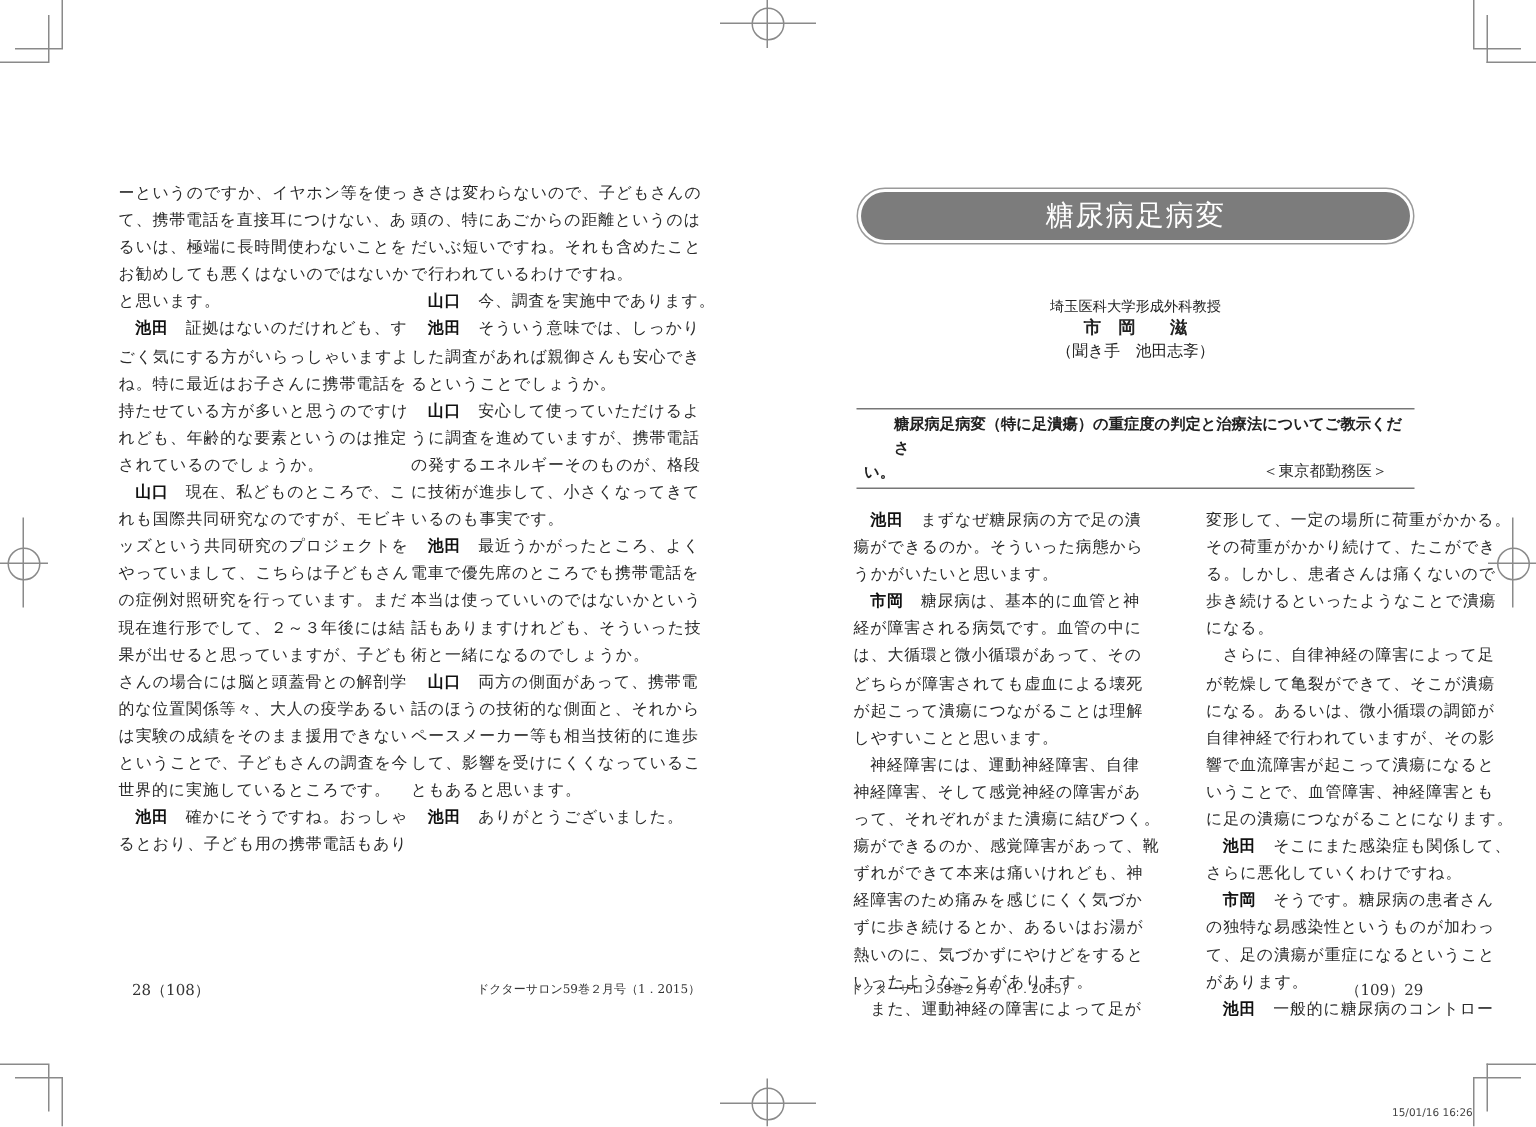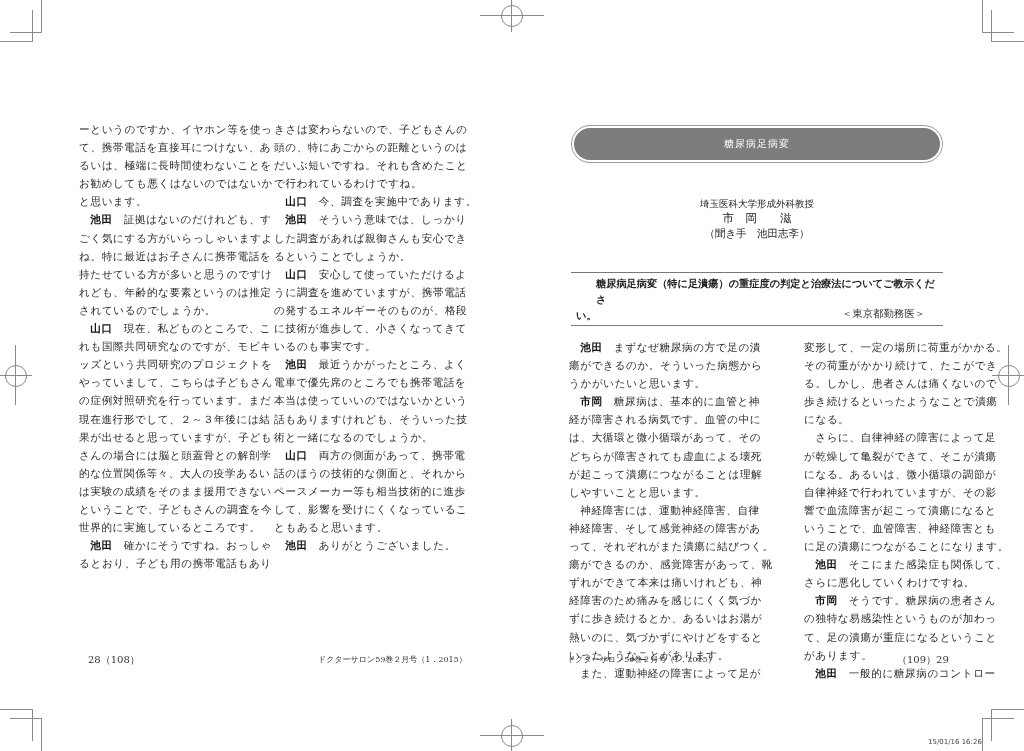--- a/index.html
+++ b/index.html
@@ -16,21 +16,21 @@
     }
     .col .ln { display: block; height: 18.1px; }
     .col .sp { font-family: "DejaVu Sans", "Liberation Sans", sans-serif; font-weight: bold; color: #111; }
     .title-bar {
       position: absolute; left: 571px; top: 125px; width: 372px; height: 38px;
       border: 1px solid #9a9a9a; border-radius: 20px; box-sizing: border-box; padding: 2px;
     }
     .title-inner {
       width: 100%; height: 100%; background: #7c7c7c; border-radius: 17px;
       display: flex; align-items: center; justify-content: center;
-      color: #fff; font-family: "DejaVu Sans", "Liberation Sans", sans-serif; font-size: 10px; letter-spacing: 1px;
+      color: #fff; font-family: "DejaVu Sans", "Liberation Sans", sans-serif; font-size: 19px; letter-spacing: 1px;
     }
     .author { position: absolute; left: 571px; width: 372px; text-align: center; color: #222; }
     .q-rule { position: absolute; left: 571px; width: 372px; height: 1px; background: #777; }
     .question {
       position: absolute; left: 576px; top: 276px; width: 362px; font-size: 10.2px; line-height: 16px;
       font-family: "DejaVu Sans", "Liberation Sans", sans-serif; font-weight: bold; color: #222;
     }
     .asker { position: absolute; right: 99px; top: 307px; font-size: 10.4px; color: #333; }
     .footer { position: absolute; font-size: 9px; color: #333; }
     .folio { position: absolute; font-size: 10px; color: #333; }
@@ -148,21 +148,21 @@
   </div>
   <div class="folio" style="left:88px;top:653px;">28（108）</div>
   <div class="footer" style="left:318px;top:654px;font-size:8px;">ドクターサロン59巻２月号（1．2015）</div>
 </div>
 
 <div>
   <div class="title-bar">
     <div class="title-inner">糖尿病足病変</div>
   </div>
   <div class="author" style="top:198px;font-size:9.5px;">埼玉医科大学形成外科教授</div>
-  <div class="author" style="top:211px;font-size:11.5px;font-weight:normal;font-family:'DejaVu Sans','Liberation Sans',sans-serif;">市　岡　　滋</div>
+  <div class="author" style="top:211px;font-size:11.5px;font-weight:bold;font-family:'DejaVu Sans','Liberation Sans',sans-serif;">市　岡　　滋</div>
   <div class="author" style="top:227px;font-size:10.5px;">（聞き手　池田志斈）</div>
 
   <div class="q-rule" style="top:272px;"></div>
   <div class="question">
     <div style="padding-left:20px;">糖尿病足病変（特に足潰瘍）の重症度の判定と治療法についてご教示くださ</div>
     <div>い。</div>
   </div>
   <div class="asker">＜東京都勤務医＞</div>
   <div class="q-rule" style="top:325px;"></div>
 

